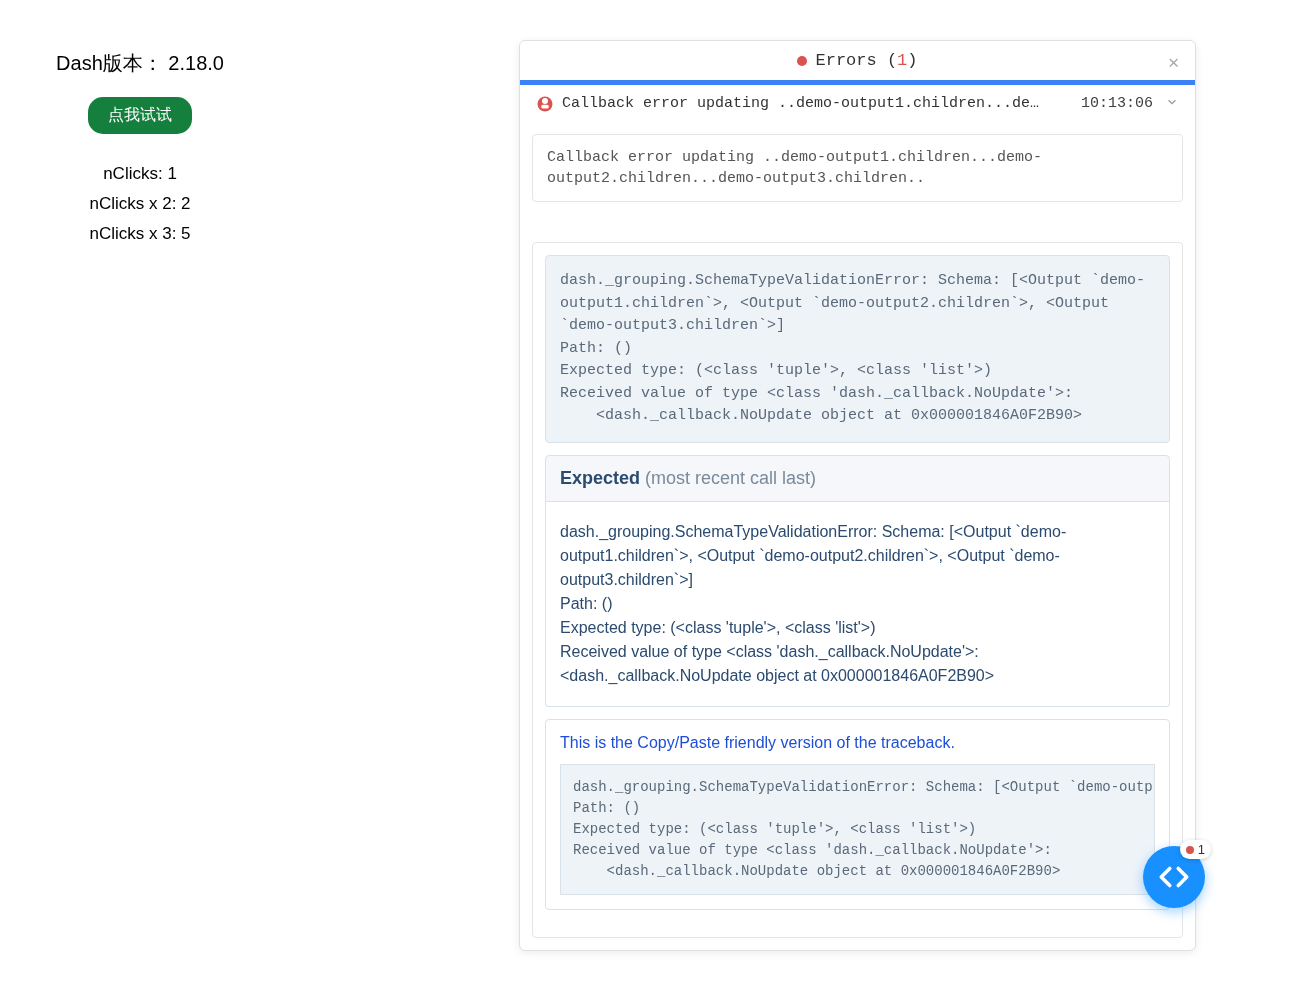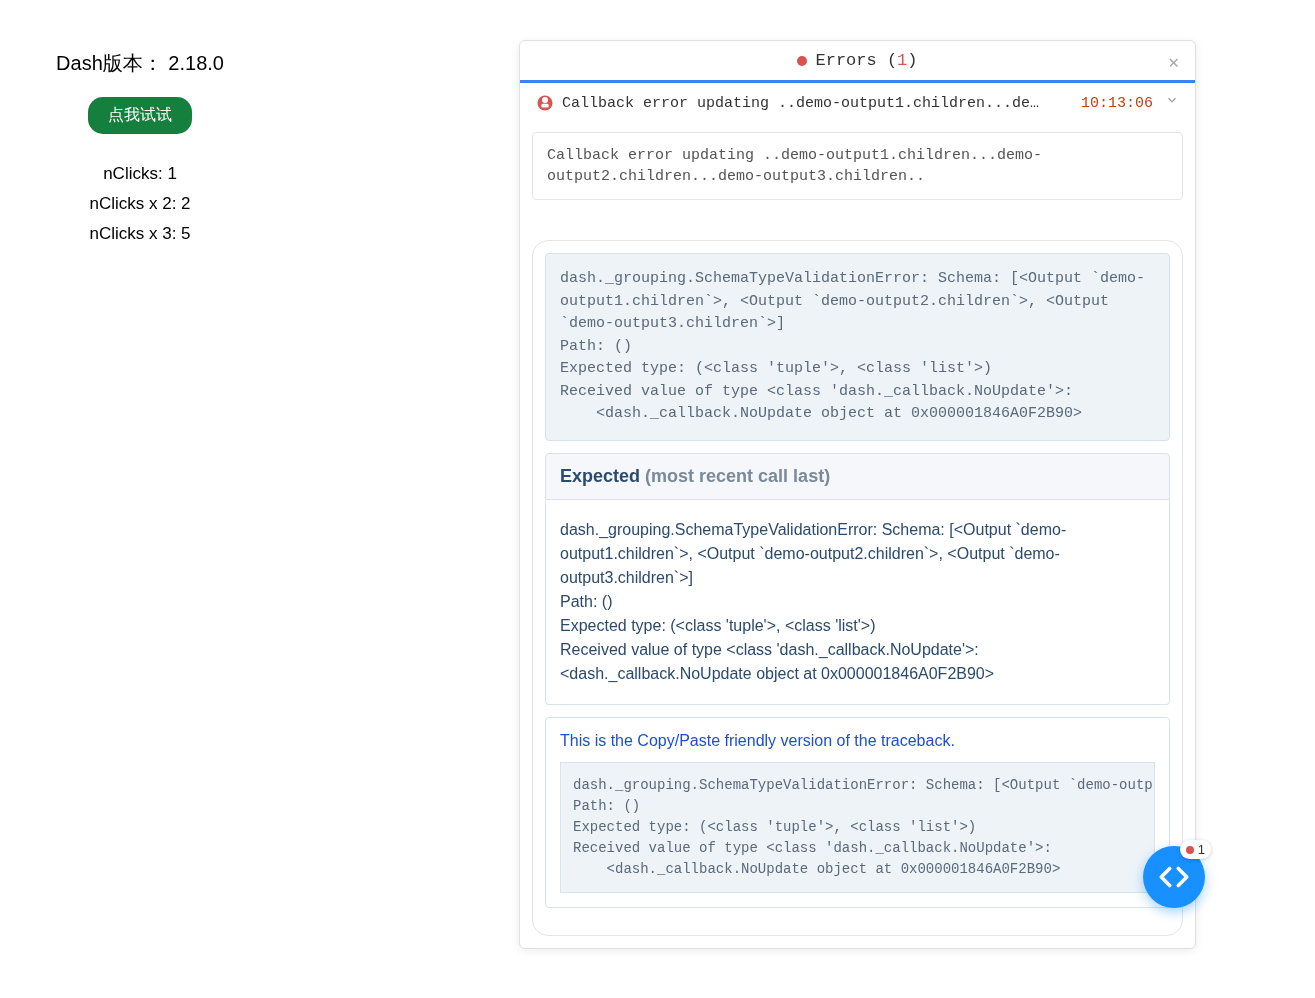--- a/index.html
+++ b/index.html
@@ -73,63 +73,63 @@
     .close-icon {
       position: absolute;
       right: 16px;
       top: 10px;
       color: #aaa;
       cursor: pointer;
       font-size: 18px;
     }
     .error-item-header {
       display: flex;
-      align-items: flex-end;
+      align-items: flex-start;
       padding: 10px 16px;
-      border-top: 3px solid #3b82f6;
+      border-top: 5px solid #3b82f6;
       font-family: "Courier New", monospace;
       font-size: 15px;
       color: #333;
     }
     .error-bug-icon {
       width: 18px;
       height: 18px;
       margin-right: 8px;
       flex-shrink: 0;
     }
     .error-item-title {
       flex: 1;
       white-space: nowrap;
       overflow: hidden;
       text-overflow: ellipsis;
     }
     .error-time {
       margin: 0 12px;
-      color: #c2410c;
+      color: #404040;
     }
     .chevron-icon {
       color: #999;
       cursor: pointer;
     }
     .error-body {
       padding: 10px 12px 12px;
     }
     .error-msg-box {
       border: 1px solid #e5e5e5;
       border-radius: 4px;
       padding: 12px 14px;
       font-family: "Courier New", monospace;
       font-size: 15px;
       color: #555;
       margin-bottom: 14px;
       line-height: 1.4;
     }
     .error-scroll-region {
       border: 1px solid #e5e5e5;
-      border-radius: 16px;
+      border-radius: 4px;
       position: relative;
       margin-top: 40px;
     }
     .error-scroll-inner {
       height: 694px;
       overflow-y: scroll;
     }
     .pre-box {
       background: #eef3f8;
       border: 1px solid #d8e2ea;
@@ -147,21 +147,21 @@
       border: 1px solid #d8e2ea;
       border-top-left-radius: 4px;
       border-top-right-radius: 4px;
       margin: 12px 12px 0;
       padding: 12px 14px;
       font-size: 18px;
       color: #2b4a6f;
     }
     .traceback-header .tb-sub {
       color: #7a8a9a;
-      font-weight: bold;
+      font-weight: normal;
     }
     .traceback-body {
       border: 1px solid #d8e2ea;
       border-top: none;
       border-bottom-left-radius: 4px;
       border-bottom-right-radius: 4px;
       margin: 0 12px 12px;
       padding: 18px 14px;
       font-size: 16px;
       color: #2b4a6f;

